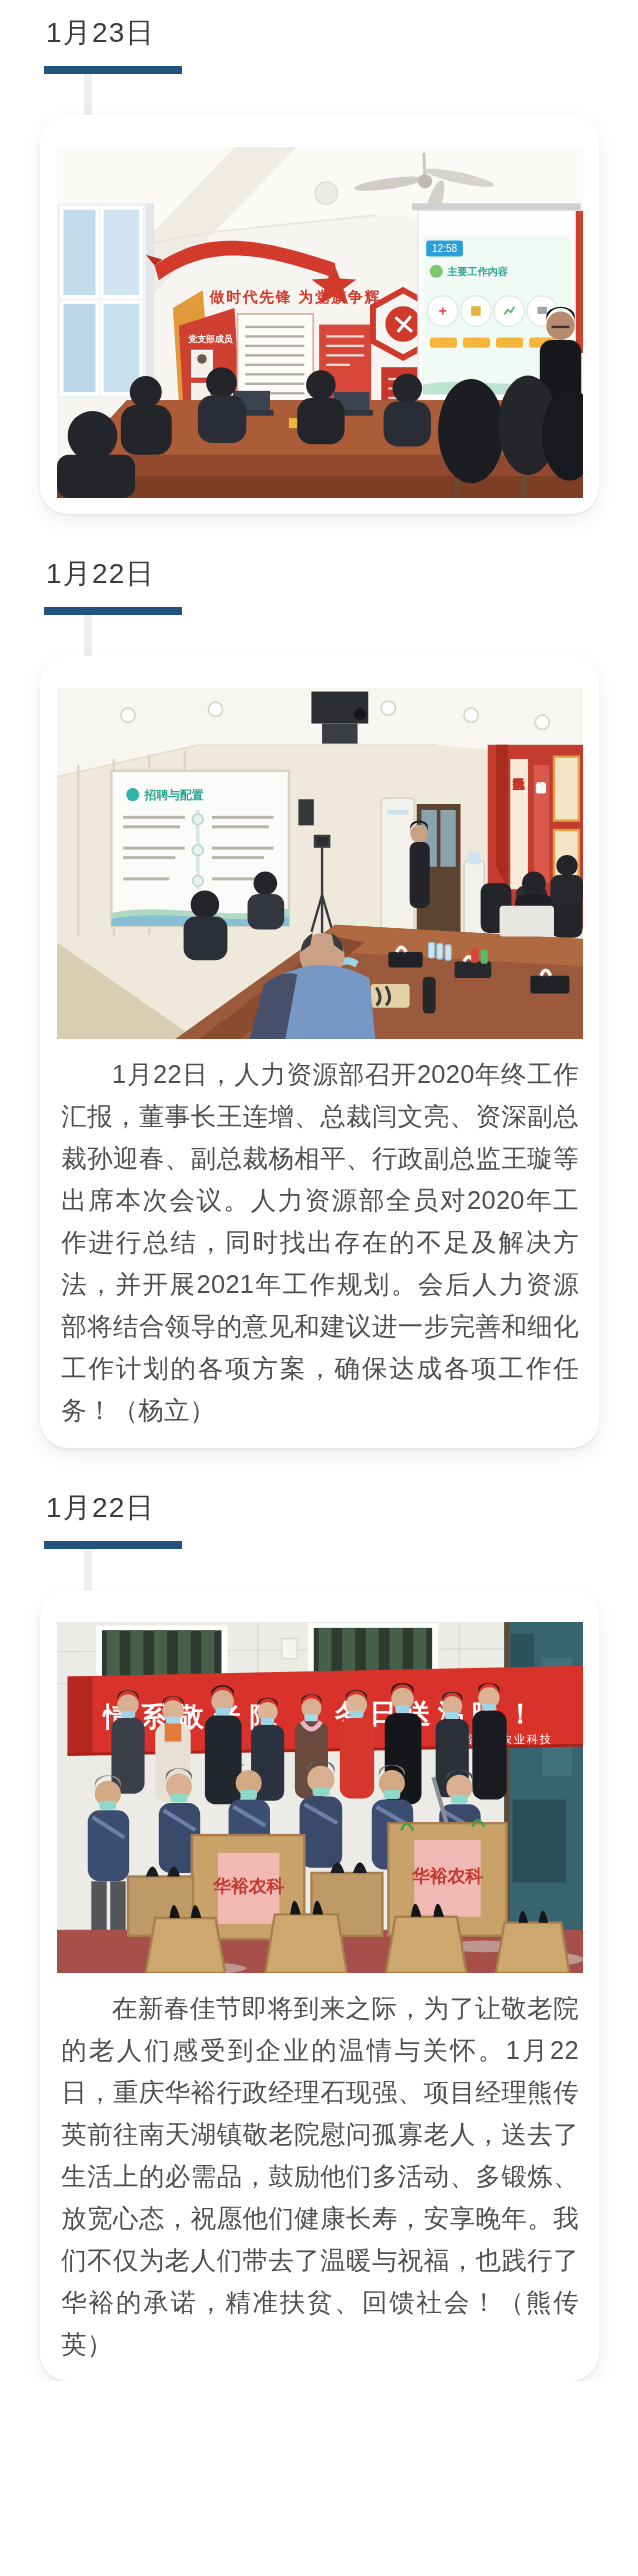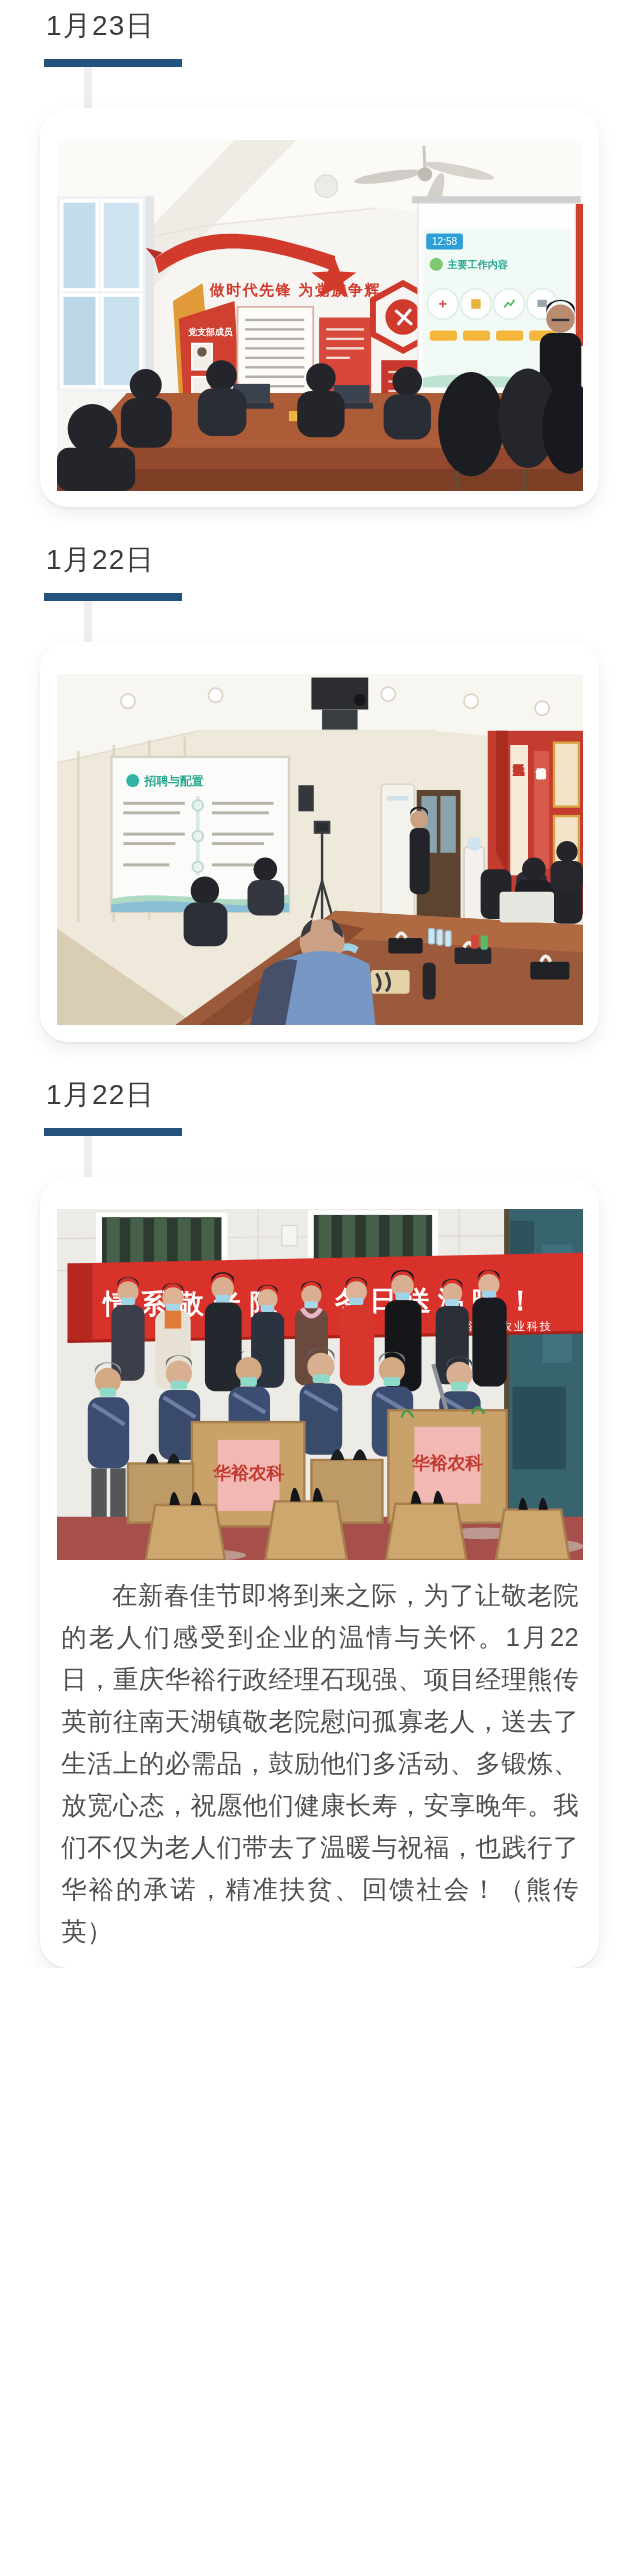--- a/index.html
+++ b/index.html
@@ -9,21 +9,21 @@
     background:#ffffff;
     font-family:"Liberation Sans", sans-serif;
     -webkit-font-smoothing:antialiased;
   }
   .page{width:639px;overflow:hidden;}
   .section{position:relative;}
   .section.s2{margin-top:27px;}
   .section.s3{margin-top:27px;}
   .date-h{
     margin:0 0 0 46px;
-    padding-top:9px;
+    padding-top:16px;
     font-size:28px;
     line-height:1.2;
     font-weight:400;
     letter-spacing:1.2px;
     color:#3b3b3b;
   }
   .date-bar{
     width:138px;height:8.3px;
     background:#23527c;
     margin:16px 0 0 44px;
@@ -354,20 +354,21 @@
             <circle cx="862" cy="300" r="18" fill="#23252b"></circle>
               <rect x="834" y="316" width="55" height="50" rx="14" fill="#26282e"></rect>
             <rect x="748" y="368" width="92" height="52" rx="6" fill="#e8e6e1"></rect>
             <circle cx="448" cy="452" r="38" fill="#caa184"></circle>
             <path d="M412,446 a38,38 0 0 1 20,-32 l-4,20 Z M484,446 a38,38 0 0 0 -20,-32 l4,20 Z" fill="#3a3b40"></path>
             <path d="M368,490 q80,-44 160,0 l10,103 l-180,0 Z" fill="#7797c4"></path>
             <path d="M350,500 q30,-24 56,-16 l-20,109 l-60,0 Z" fill="#46506b"></path>
           </g>
         </svg>
       </div>
+      <p class="body-text">1月22日，人力资源部召开2020年终工作汇报，董事长王连增、总裁闫文亮、资深副总裁孙迎春、副总裁杨相平、行政副总监王璇等出席本次会议。人力资源部全员对2020年工作进行总结，同时找出存在的不足及解决方法，并开展2021年工作规划。会后人力资源部将结合领导的意见和建议进一步完善和细化工作计划的各项方案，确保达成各项工作任务！（杨立）</p>
     </article>
   </div>
 
   <div class="section s3">
     <h2 class="date-h">1月22日</h2>
     <div class="date-bar"></div>
     <div class="connector"></div>
 
     <article class="card">
       <div class="photo">

